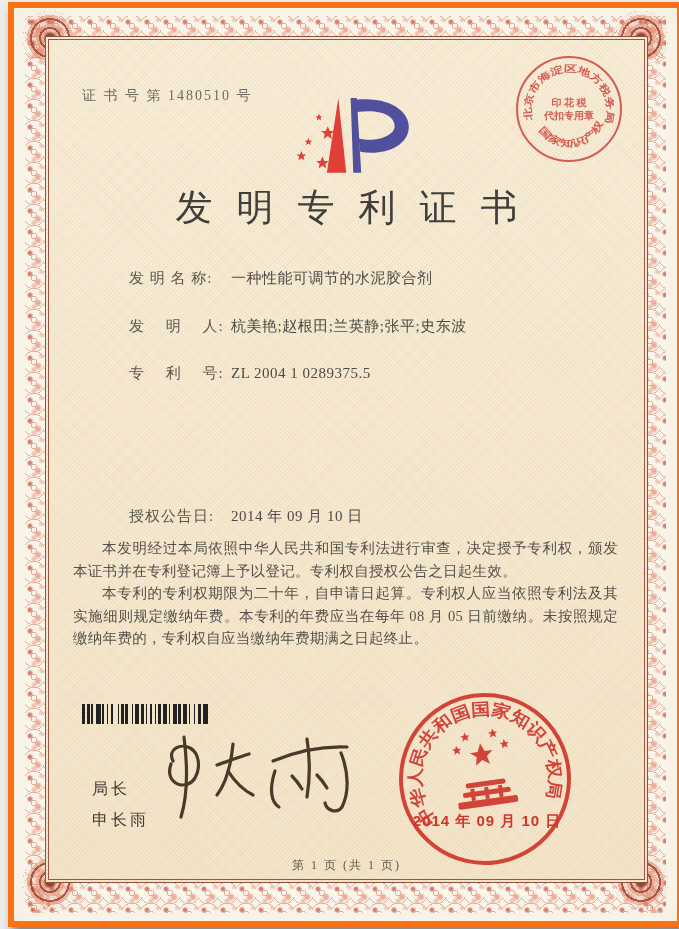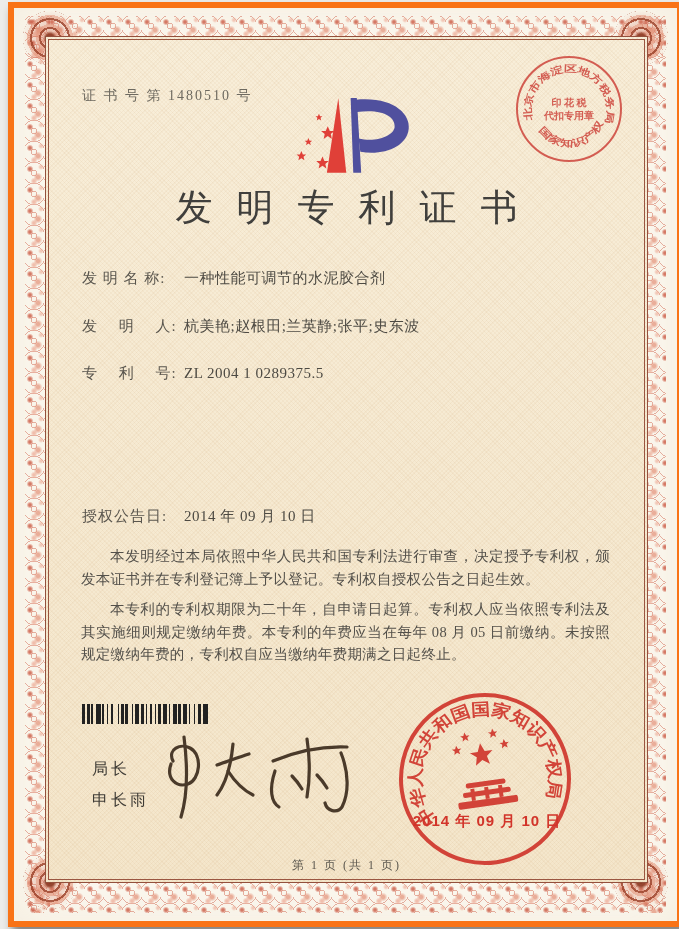--- a/index.html
+++ b/index.html
@@ -34,28 +34,28 @@
     background:
       repeating-linear-gradient(45deg, rgba(198,152,98,.08) 0 1px, rgba(0,0,0,0) 1px 3px),
       repeating-linear-gradient(-45deg, rgba(198,152,98,.08) 0 1px, rgba(0,0,0,0) 1px 3px),
       linear-gradient(#f8eed9,#f4e6cb);}
   .frame::before{content:"";position:absolute;inset:2px;border:1px solid #9a５; border:1px solid #9a5540;pointer-events:none;}
   
   .certno{position:absolute;left:36px;top:50px;font-size:14px;letter-spacing:2px;color:#6e6a60;}
   .title{position:absolute;left:0;right:0;top:146px;text-align:center;font-size:37px;
     color:#403f3c;letter-spacing:24px;padding-left:24px;font-weight:500;}
   .row{position:absolute;left:36px;font-size:15px;color:#53504a;white-space:nowrap;}
-  .row .lbl{display:inline-block;min-width:96px;letter-spacing:1px;color:#5a564e;}
+  .row .lbl{display:inline-block;min-width:96px;letter-spacing:1px;color:#5a564e;margin-left:47px;}
   .row .val{margin-left:6px;color:#4d4a43;letter-spacing:.5px;}
   .paras{position:absolute;left:27px;top:500px;width:545px;font-size:14.5px;line-height:22.6px;
     color:#53504a;text-align:justify;}
-  .paras p{margin:8px;text-indent:2em;letter-spacing:.3px;}
+  .paras p{margin:0;text-indent:2em;letter-spacing:.3px;}
   .barcode{position:absolute;left:36px;top:667px;height:20px;}
   .barcode i{position:absolute;top:0;bottom:0;background:#222;}
-  .sig-block{position:absolute;left:46px;top:716px;font-size:16px;color:#3e3b35;
+  .sig-block{position:absolute;left:46px;top:736px;font-size:16px;color:#3e3b35;
     font-family:"Liberation Sans","DejaVu Sans",sans-serif;letter-spacing:3px;line-height:31px;}
   .sig-svg{position:absolute;left:111px;top:694px;}
   .footer{position:absolute;left:0;right:0;top:820px;text-align:center;font-size:12px;
     color:#5c584f;letter-spacing:2px;}
   
   .taxstamp{position:absolute;left:470px;top:19px;width:106px;height:106px;opacity:.88;z-index:5;}
   .taxstamp .ring{position:absolute;inset:0;border:2px solid #cf4a40;border-radius:50%;}
   .bigseal{position:absolute;left:353px;top:656px;width:172px;height:172px;z-index:6;opacity:.93;
     transform:rotate(-8deg);}
   .bigseal .ring{position:absolute;inset:0;border:4px solid #d0382e;border-radius:50%;}

